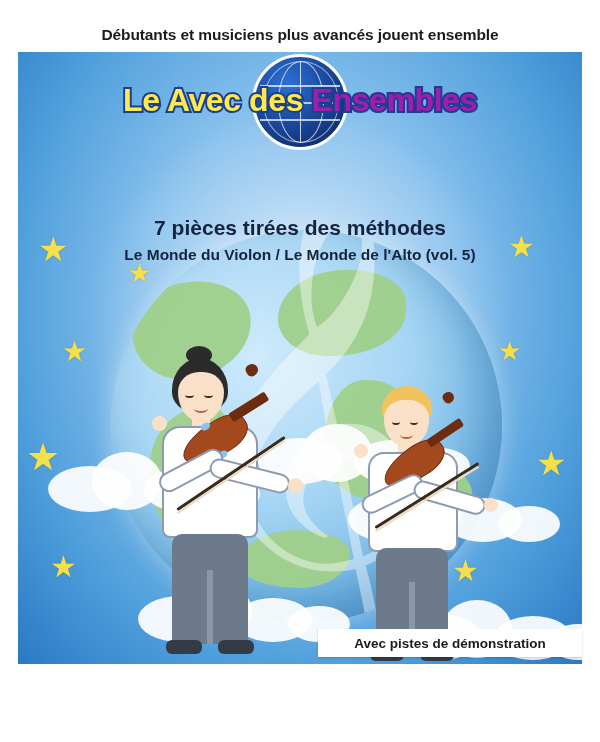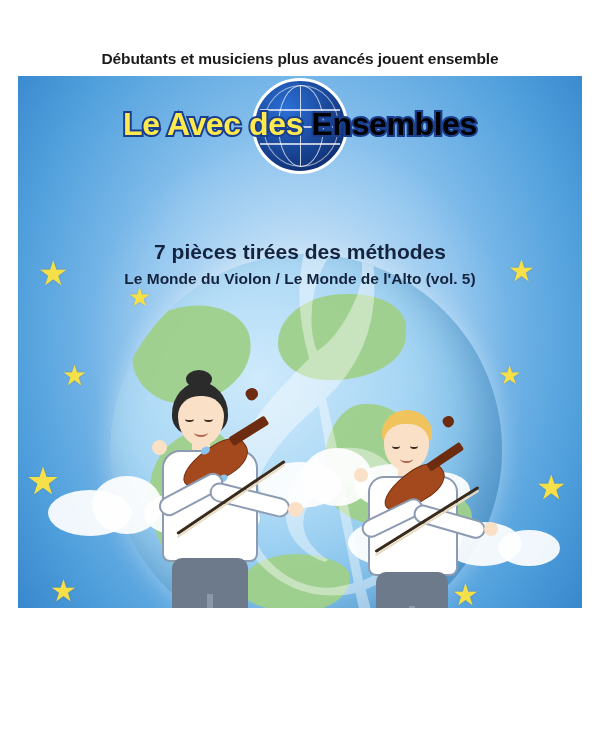--- a/index.html
+++ b/index.html
@@ -9,24 +9,23 @@
   body {
     width: 600px;
     height: 742px;
     background: #ffffff;
     font-family: "Liberation Sans", sans-serif;
     overflow: hidden;
   }
   .cover {
     position: relative;
     width: 600px;
-    height: 584px;
+    height: 742px;
     background: #ffffff;
     overflow: hidden;
-    margin-top: 24px;
   }
 
   
   .tagline {
     position: absolute;
     top: 26px;
     left: 0;
     width: 600px;
     text-align: center;
     font-size: 15.5px;
@@ -173,21 +172,21 @@
     text-align: center;
     font-size: 32px;
     font-weight: bold;
     color: #ffe94d;
     letter-spacing: -0.4px;
     -webkit-text-stroke: 4px #1b3f8f;
     paint-order: stroke fill;
     font-family: "Liberation Sans", sans-serif;
     white-space: nowrap;
   }
-  .logo-text .red { color: #000000; }
+  .logo-text .red { color: #a21caf; }
 
   
   .main-title {
     position: absolute;
     top: 156px;
     left: 0;
     width: 600px;
     text-align: center;
     font-size: 35px;
     font-weight: bold;

